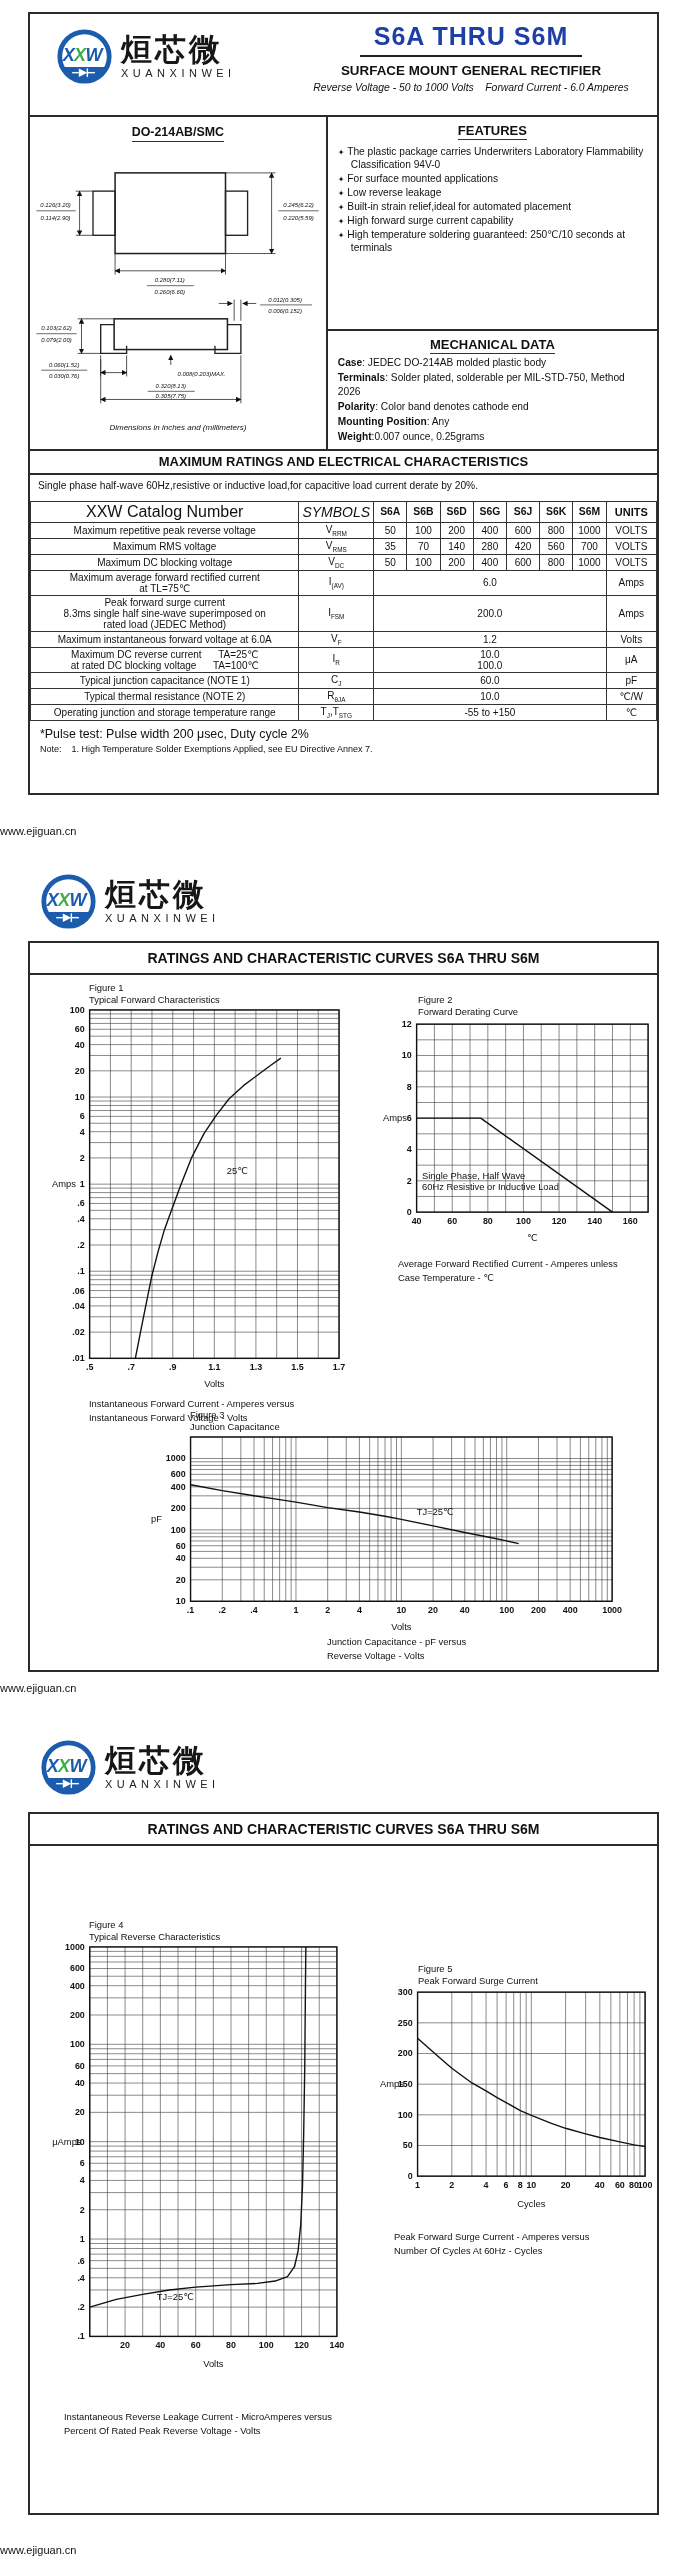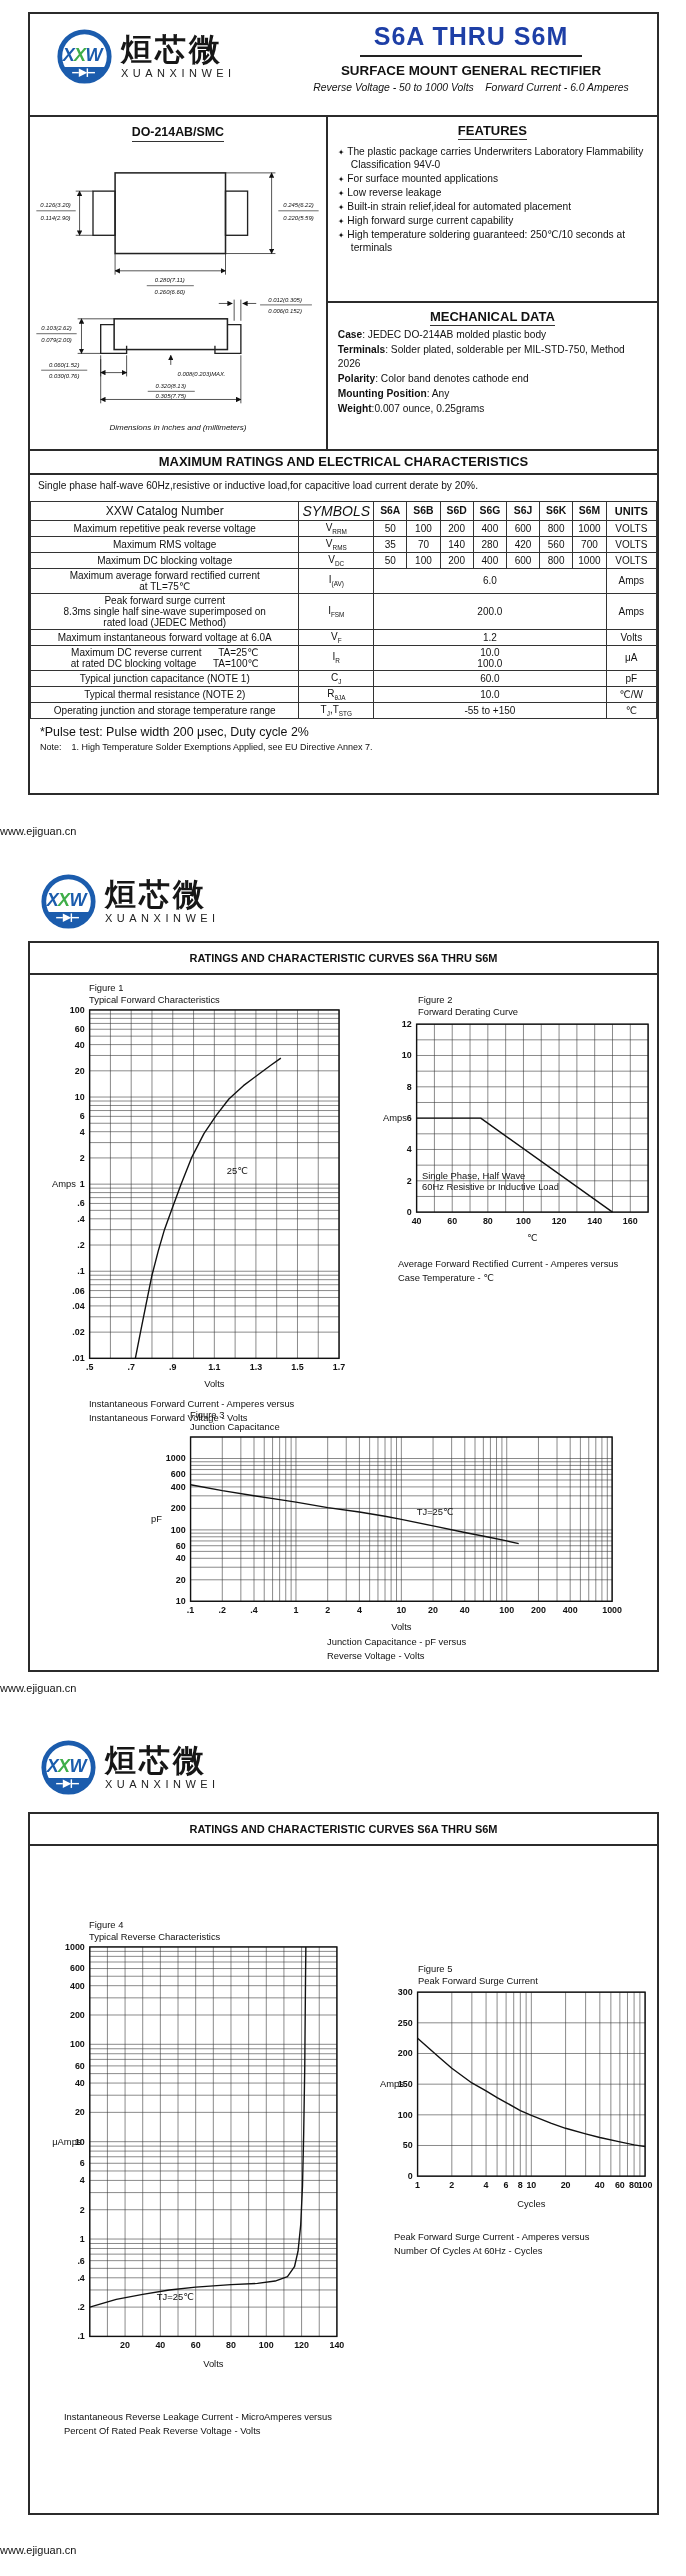--- a/index.html
+++ b/index.html
@@ -23,51 +23,51 @@
   .subtitle{font-size:13.4px;font-weight:bold;margin-top:6px;}
   .revline{font-size:10.4px;font-style:italic;margin-top:4px;white-space:pre;}
 
   .p1-cols{display:flex;height:334px;border-bottom:2px solid #2b2b2b;}
   .col-left{width:47.5%;border-right:2px solid #2b2b2b;padding-top:8px;}
   .pkg-title{text-align:center;font-size:12.4px;font-weight:bold;}
   .pkg-title span{display:inline-block;border-bottom:1.5px solid #333;padding-bottom:2px;}
   .pkg-svg{display:block;margin:4px auto 0;}
   .pkg-caption{font-size:8px;font-style:italic;text-align:center;margin-top:12px;}
   .col-right{flex:1;font-size:10.2px;}
-  .features{height:186px;border-bottom:2px solid #2b2b2b;padding:6px 10px;}
+  .features{height:214px;border-bottom:2px solid #2b2b2b;padding:6px 10px;}
   .sec-title{text-align:center;font-size:13px;font-weight:bold;}
   .sec-title span{display:inline-block;border-bottom:1.5px solid #333;padding-bottom:1px;}
   .features ul{list-style:none;margin:6px 0 0;padding:0;}
   .features li{padding-left:13px;text-indent:-13px;line-height:1.27;margin-top:1px;}
   .blt{color:#111;font-size:8px;}
   .mech{padding:6px 10px;}
   .mech p{margin:2px 0;line-height:1.3;}
 
   .banner{height:24px;line-height:22px;text-align:center;font-weight:bold;font-size:13px;
           border-bottom:2px solid #2b2b2b;}
   .rat-notes{padding:4px 8px 8px;font-size:10.2px;line-height:1.35;}
   table.ratings{width:100%;border-collapse:collapse;font-size:10px;border-top:1.5px solid #2b2b2b;}
   table.ratings th,table.ratings td{border:1px solid #333;padding:1px 3px;text-align:center;vertical-align:middle;}
   th.cat,td.param{text-align:left;padding-left:6px;white-space:pre-wrap;}
-  th.cat{font-weight:normal;font-size:12px;}
+  th.cat{font-weight:normal;font-size:16px;}
   th.symh{font-style:italic;font-size:14px;font-weight:normal;}
   th.part{font-size:10.4px;}
   th.unitsh{font-size:11px;}
   td.sym sub{font-size:6.4px;}
   td.val{white-space:pre-line;}
   .p1-notes{padding:6px 10px 0;}
   .pulse{font-size:12.4px;}
   .eunote{font-size:9px;margin-top:3px;white-space:pre-wrap;}
 
   .footer{position:absolute;left:0;width:100%;font-size:11px;color:#111;}
 
   
   .logo-abs{position:absolute;}
   .curve-banner{position:absolute;left:28px;width:631px;height:34px;display:flex;
-                align-items:center;justify-content:center;font-weight:bold;font-size:11px;}
+                align-items:center;justify-content:center;font-weight:bold;font-size:14px;}
   .figsbox{position:absolute;left:28px;width:631px;border-top:none;}
   .fig-title{position:absolute;font-size:9.4px;line-height:1.3;}
   .fig-caption{position:absolute;font-size:9.4px;line-height:1.45;white-space:pre-line;}
   .chart{position:absolute;}
   .chart text, .pkg-svg text{font-family:"Liberation Sans","DejaVu Sans",sans-serif;fill:#111;}
   .pkg-svg text{font-style:italic;}
 </style>
 </head>
 <body>
 
@@ -472,21 +472,21 @@
           <text x="31" y="135.66666666666669" text-anchor="end" font-size="9" font-weight="bold">4</text>
           <text x="31" y="104" text-anchor="end" font-size="9" font-weight="bold">6</text>
           <text x="31" y="72.33333333333334" text-anchor="end" font-size="9" font-weight="bold">8</text>
           <text x="31" y="40.66666666666666" text-anchor="end" font-size="9" font-weight="bold">10</text>
           <text x="31" y="9" text-anchor="end" font-size="9" font-weight="bold">12</text>
           <path d="M36.0,101.0L100.8,101.0L234.0,196.0" fill="none" stroke="#111" stroke-width="1.4" stroke-linejoin="round"></path>
           <text x="41.4" y="162.75" font-size="9.5"><tspan x="41.4" dy="0">Single Phase, Half Wave</tspan><tspan x="41.4" dy="11">60Hz Resistive or Inductive Load</tspan></text>
           <text x="2" y="104" font-size="9.5">Amps</text>
           <text x="153" y="225" text-anchor="middle" font-size="9.5">℃</text>
         </svg></div>
-    <div class="fig-caption" style="left:368px;top:283px">Average Forward Rectified Current  -  Amperes versus
+    <div class="fig-caption" style="left:368px;top:283px">Average Forward Rectified Current  -  Amperes unless
 Case Temperature  - ℃</div>
 
     <div class="fig-title" style="left:160px;top:435px">
       <div>Figure 3</div>
       <div>Junction Capacitance</div>
     </div>
     <div class="chart" style="left:119px;top:457px;width:475px;height:204px"><svg width="475" height="204" viewBox="0 0 480 206">
           <line x1="42" y1="6" x2="42" y2="172" stroke="#3a3a3a" stroke-width="0.6"></line>
           <line x1="74.059694538214" y1="6" x2="74.059694538214" y2="172" stroke="#3a3a3a" stroke-width="0.6"></line>
           <line x1="92.81341362764405" y1="6" x2="92.81341362764405" y2="172" stroke="#3a3a3a" stroke-width="0.6"></line>

